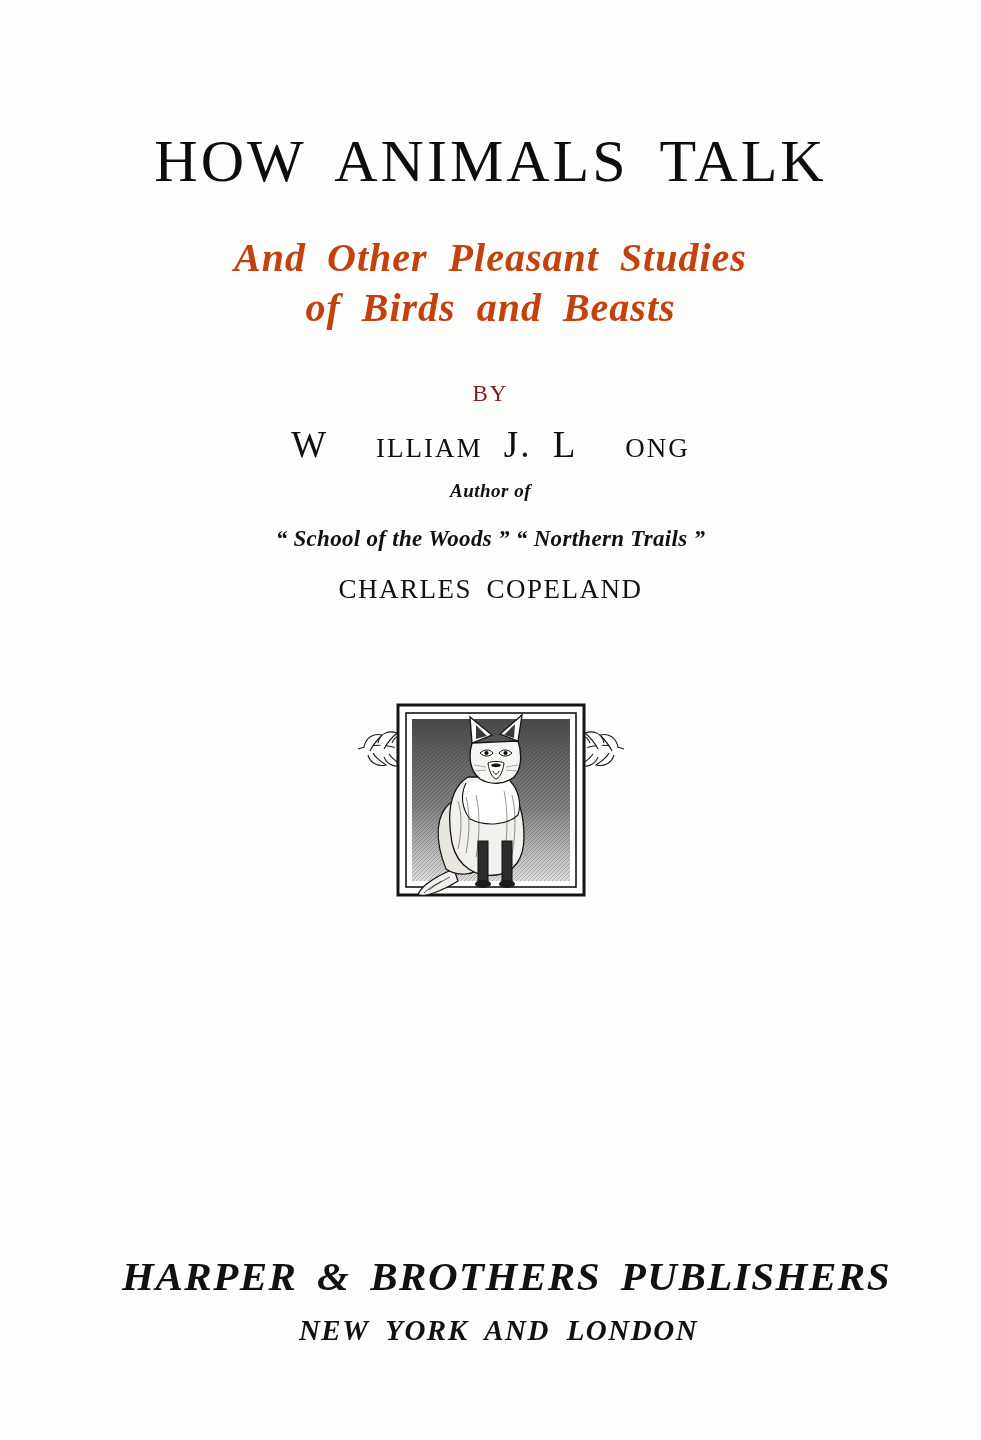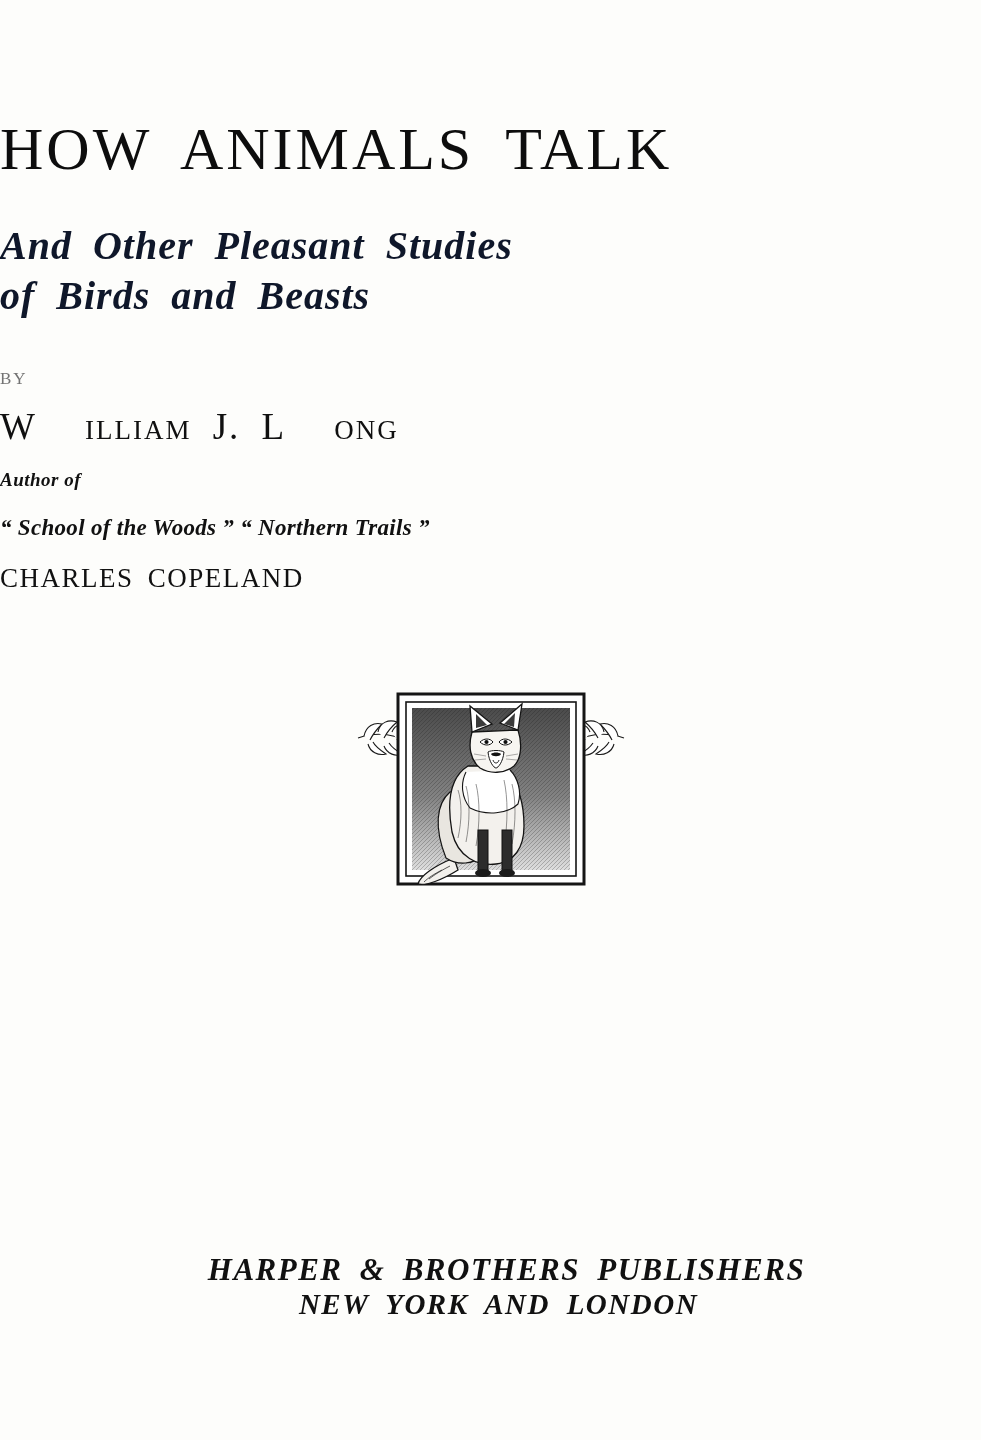--- a/index.html
+++ b/index.html
@@ -17,22 +17,22 @@
   }
   .page {
     position: absolute;
     inset: 0;
     background: #fdfdfb;
   }
   .content {
     position: absolute;
     left: 0;
     right: 0;
-    top: 0;
-    text-align: left;
+    top: 12px;
+    text-align: center;
   }
 
   
   .main-title {
     margin-top: 118px;
     font-family: "Liberation Serif", serif;
     font-size: 60px;
     letter-spacing: 3px;
     word-spacing: 14px;
     font-weight: normal;
@@ -41,47 +41,47 @@
   }
   .subtitle {
     font-family: "Liberation Serif", serif;
     font-style: italic;
     font-weight: bold;
     font-size: 40px;
     letter-spacing: 1px;
     word-spacing: 10px;
     line-height: 1.25;
     margin-top: 30px;
-    color: #0f172a;
+    color: #c2410c;
   }
   .subtitle .line2 {
     display: block;
   }
 
   
   .by-label {
     margin-top: 48px;
-    font-size: 17px;
+    font-size: 23px;
     letter-spacing: 2px;
-    color: #737373;
+    color: #7f1d1d;
   }
   .author {
     margin-top: 16px;
     font-size: 37px;
     letter-spacing: 2px;
     word-spacing: 10px;
     color: #101010;
   }
   .author .sc {
     font-size: 27px;
     letter-spacing: 2px;
     margin-left: 48px;
   }
   .author-of {
-    margin-top: 21px;
+    margin-top: 14px;
     font-style: italic;
     font-weight: bold;
     font-size: 19px;
     letter-spacing: 0.5px;
   }
   .works {
     font-style: italic;
     font-weight: bold;
     font-size: 23px;
     line-height: 1.45;
@@ -115,26 +115,27 @@
   .imprint {
     position: absolute;
     left: 0;
     right: 0;
     top: 1252px;
     text-align: center;
   }
   .publisher {
     font-style: italic;
     font-weight: bold;
-    font-size: 31px;
+    font-size: 41px;
     letter-spacing: 1.5px;
     word-spacing: 8px;
     padding-left: 32px;
   }
   .cities {
+    margin-top: 14px;
     font-style: italic;
     font-weight: bold;
     font-size: 29px;
     letter-spacing: 1.5px;
     word-spacing: 8px;
     padding-left: 16px;
   }
 </style>
 </head>
 <body>

